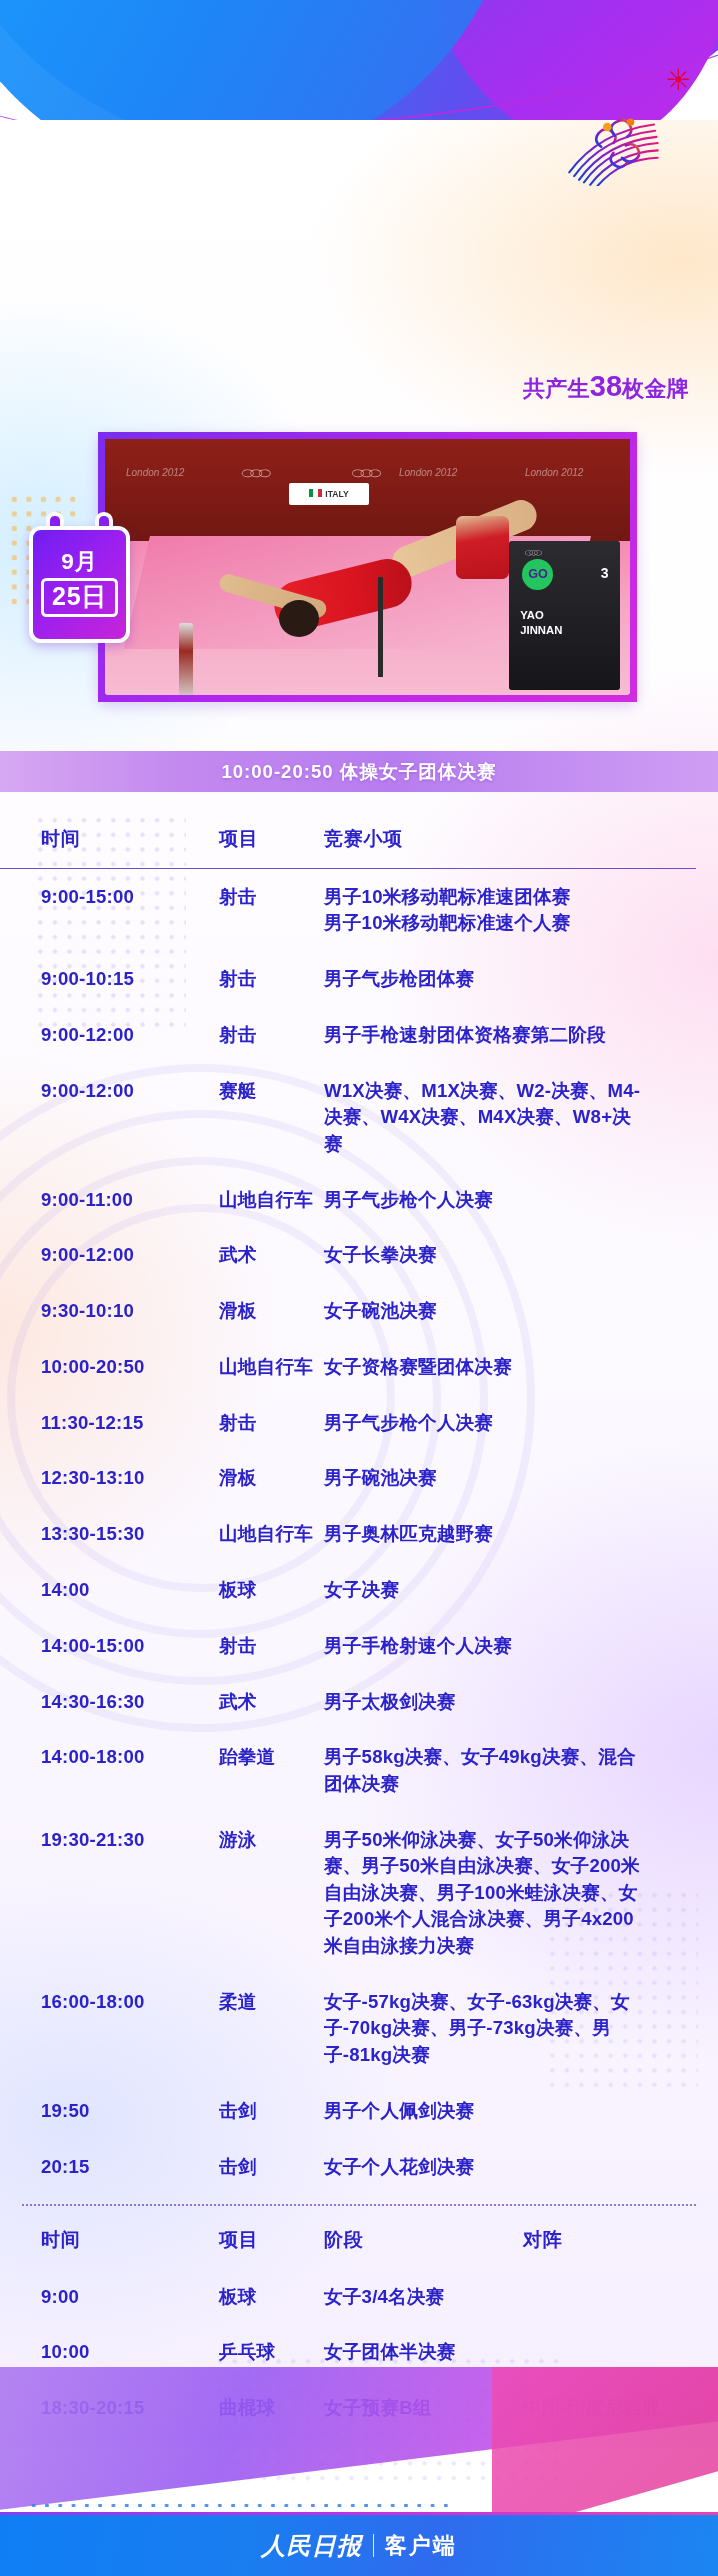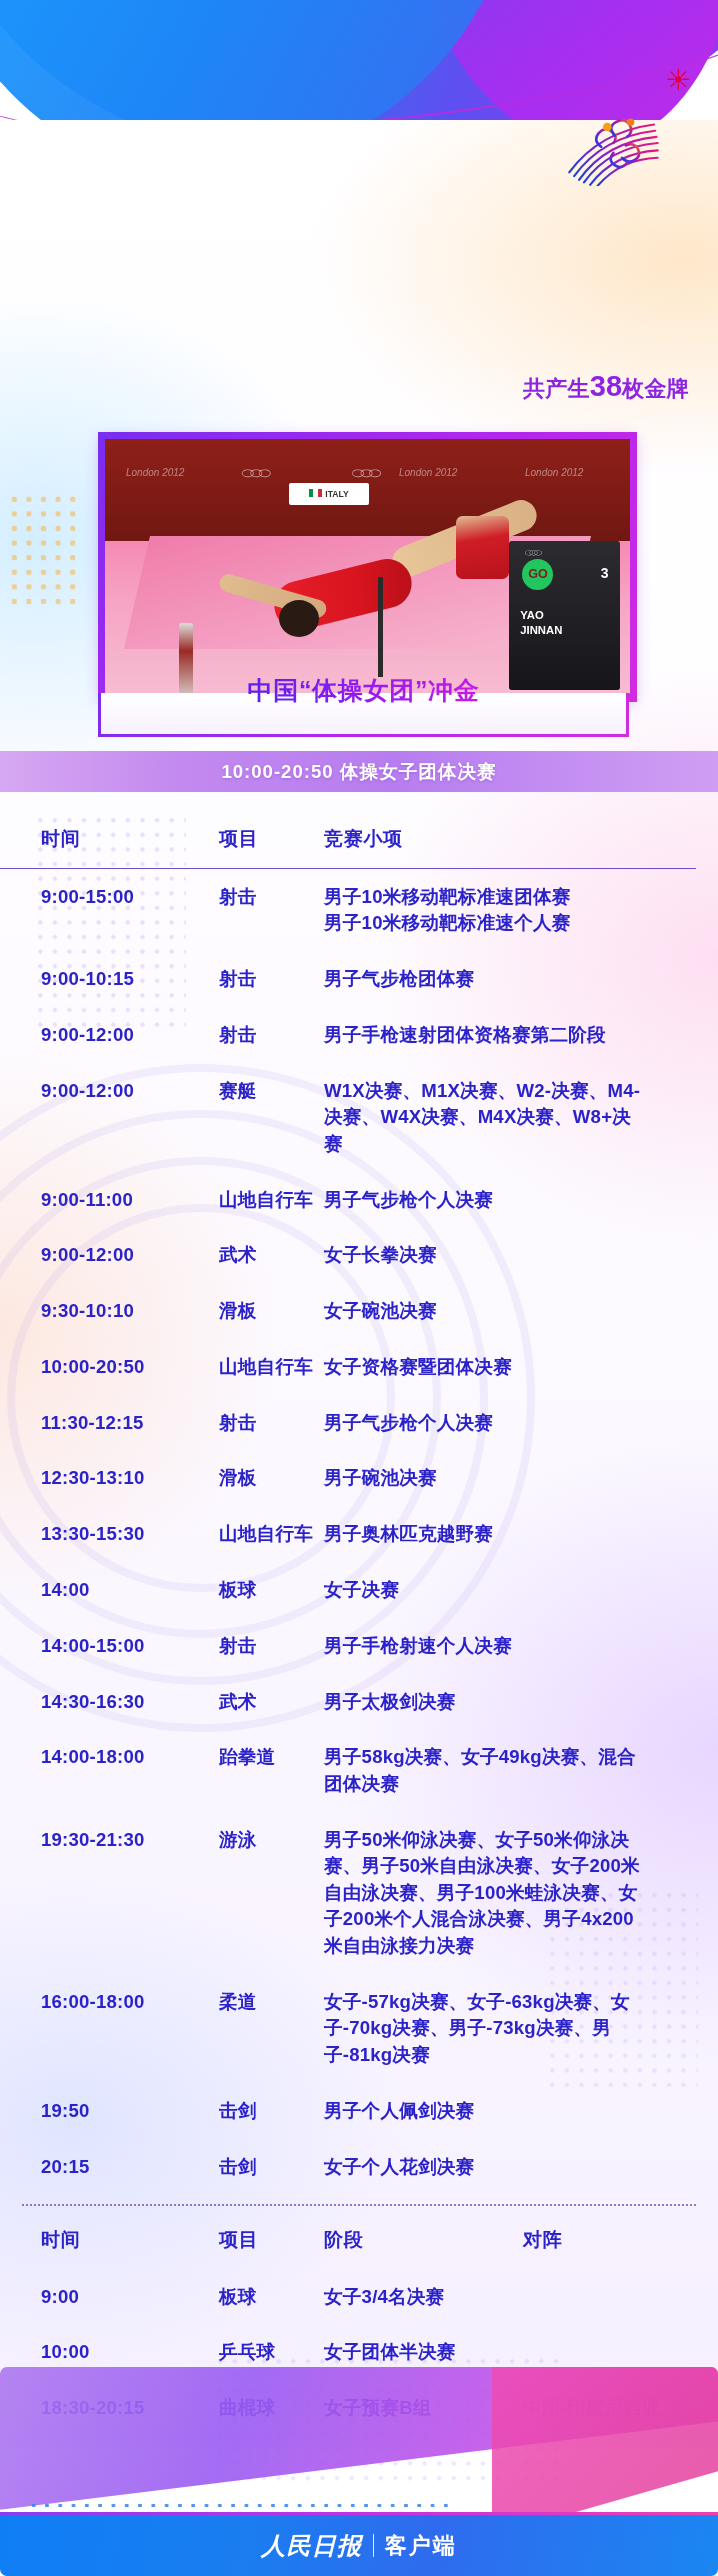--- a/index.html
+++ b/index.html
@@ -114,21 +114,21 @@
   .ph-floor{position:absolute; left:0; top:40%; width:100%; height:60%;
     background:linear-gradient(180deg,#f58ab4 0%,#f6a5c4 40%,#f7bcd2 100%);}
   .ph-mat{position:absolute; left:6%; top:38%; width:84%; height:44%;
     background:linear-gradient(165deg,#f07cab 0%,#f49dc0 55%,#f7b7d0 100%);
     transform:skewX(-13deg);}
   .ph-rings{position:absolute; top:10%; color:rgba(255,255,255,.55); font-size:14.6px; letter-spacing:-4px;}
   .ph-london{position:absolute; top:11%; color:rgba(255,255,255,.45); font-size:10px; font-style:italic;}
   .ph-board{position:absolute; right:2%; top:40%; width:21%; height:58%;
     background:linear-gradient(180deg,#2b2b30 0%,#15151a 100%); border-radius:2.7px;}
   .ph-go{position:absolute; left:12%; top:12%; width:31px; height:31px; border-radius:50%;
-    background:#22c55e; color:#7f1d1d; font-size:12.6px; font-weight:bold; text-align:center; line-height:31px;}
+    background:#22c55e; color:#4c1d95; font-size:12.6px; font-weight:bold; text-align:center; line-height:31px;}
   .ph-name{position:absolute; left:10%; top:45%; color:#fff; font-size:11.3px; font-weight:bold; line-height:14.6px;}
   .ph-num{position:absolute; right:10%; top:16%; color:#fff; font-size:14px; font-weight:bold;}
   .ph-italy{position:absolute; left:35%; top:17%; width:80px; height:22.6px; background:#fff; border-radius:2px;
     color:#333; font-size:8.6px; font-weight:bold; line-height:22.6px; text-align:center;}
   .ph-italy .flag{display:inline-block; width:13.3px; height:8.6px; vertical-align:-0.7px; margin-right:3.3px;
     background:linear-gradient(90deg,#009246 33%,#fff 33%,#fff 66%,#ce2b37 66%);}
   .ph-athlete{position:absolute; left:18%; top:30%; width:58%; height:50%;}
   .ph-body{position:absolute; left:24%; top:42%; width:140px; height:49px; border-radius:26.6px;
     background:linear-gradient(100deg,#e8202a 0%,#d8141f 60%,#b8101a 100%); transform:rotate(-14deg);}
   .ph-legs{position:absolute; left:62%; top:6%; width:153px; height:31px; border-radius:17.3px;
@@ -199,21 +199,21 @@
   .c-event{width:auto; padding-right:47px !important;}
   .c-stage{width:199px;}
   .c-match{width:auto; padding-right:33px !important;}
   .hdr-rule{border-bottom:1.3px solid #6b4fd0;}
   .divider{
     width:674px; height:0; margin:9.3px auto 0 auto;
     border-bottom:2px dotted #6b4fd0; opacity:.75;
   }
 
   
-  .botdeco{position:absolute; left:0; top:2367px; width:718px; height:209px; overflow:hidden;border-radius:7px;}
+  .botdeco{position:absolute; left:0; top:2367px; width:718px; height:209px; overflow:hidden;}
   .bd-purple{
     position:absolute; left:-26.6px; bottom:63px; width:798px; height:173px;
     background:linear-gradient(110deg,#b07cf0 0%,#9a5cf2 35%,#c452e8 70%,#e14fd0 100%);
     transform:skewY(-7deg); transform-origin:left bottom; opacity:.9;
   }
   .bd-pink{
     position:absolute; right:-53px; bottom:80px; width:279px; height:173px;
     background:linear-gradient(140deg,#ef4bb6 0%,#e23f9a 100%);
     transform:skewY(-16deg); opacity:.85;
   }
@@ -340,24 +340,29 @@
       <div class="ph-coach"></div>
       <div class="ph-board">
         <div class="ph-rings" style="left:14%; top:4%; font-size:10px;">⬭⬭⬭</div>
         <div class="ph-go">GO</div>
         <div class="ph-num">3</div>
         <div class="ph-name">YAO<br>JINNAN</div>
       </div>
     </div>
   </div>
 
-  <div class="caption">
-    <div class="caption-text">中国“体操女团”冲金</div>
-  </div>
-
+
+  <div class="datebadge">
+    <div class="db-ring l"></div>
+    <div class="db-ring r"></div>
+    <div class="db-body">
+      <div class="db-month">9月</div>
+      <div class="db-day">25日</div>
+    </div>
+  </div>
 
   <div class="subbar">
     <div class="subbar-text">10:00-20:50 体操女子团体决赛</div>
   </div>
 
   <div class="sched">
 
     <table class="tbl">
       <thead>
         <tr class="hdr-rule">

